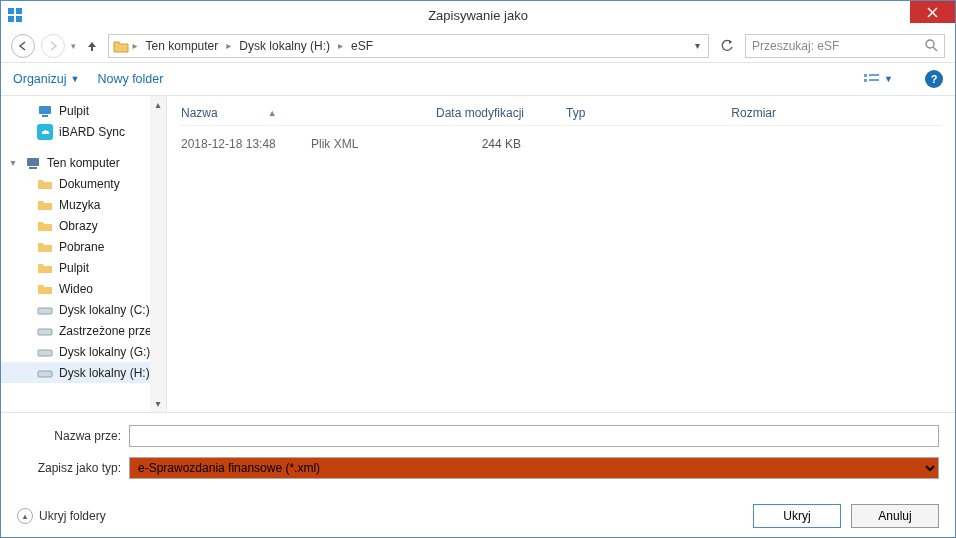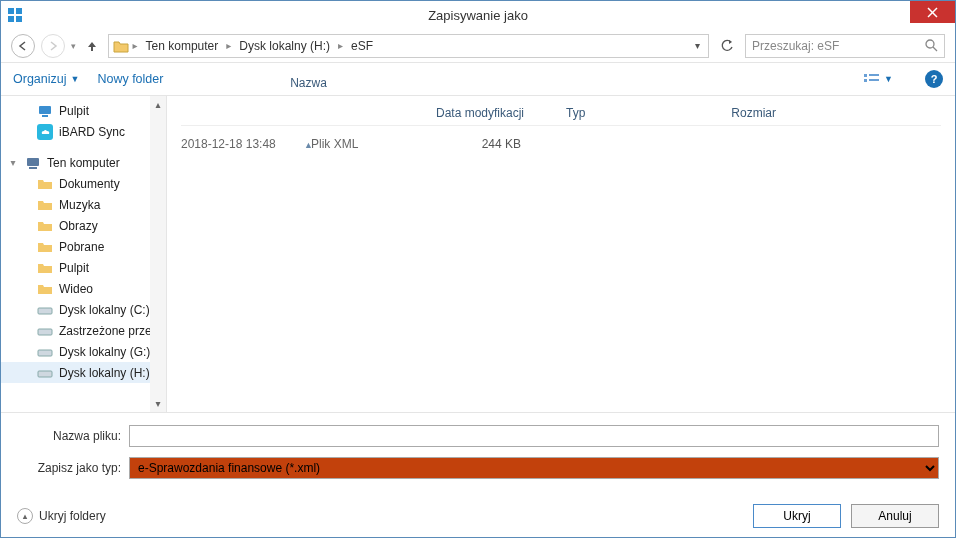--- a/index.html
+++ b/index.html
@@ -42,21 +42,21 @@
 .tree-item{ display:flex; align-items:center; gap:6px; height:21px; font-size:12px; color:#222; padding-left:20px; cursor:pointer; white-space:nowrap; overflow:hidden;}
 .tree-item.level2{ padding-left:36px;}
 .tree-item.selected{ background:#e5f0fa;}
 .tree-item .toggle{ width:12px; color:#888; font-size:10px; display:inline-flex; justify-content:center;}
 .tree-group-spacer{ height:10px;}
 .ticon{ width:16px; height:16px; display:inline-block; flex-shrink:0;}
 
 
 .listpane{ flex:1; display:flex; flex-direction:column; padding:0 14px 0 14px;}
 .list-header{ display:flex; height:26px; align-items:center; font-size:12px; color:#3a5a7a; border-bottom:1px solid #eee; margin-top:4px;}
-.col-name{ width:255px; display:flex; align-items:center; gap:50px;flex-direction:column;}
+.col-name{ width:255px; display:flex; align-items:center; gap:50px;}
 .col-name .sort{ font-size:9px; color:#6a8aaa;}
 .col-date{ width:130px;}
 .col-type{ width:110px;}
 .col-size{ width:120px; text-align:right; padding-right:20px;}
 .list-row{ display:flex; height:24px; align-items:center; font-size:12px; color:#333; margin-top:6px;}
 .list-row .col-name{ display:flex; align-items:center; gap:6px;}
 .list-row .col-size{ color:#555;}
 .file-icon{ width:16px; height:16px; display:inline-block;}
 
 
@@ -300,21 +300,21 @@
     <div class="list-row">
       <div class="col-date" style="color:#666">2018-12-18 13:48</div>
       <div class="col-type" style="color:#666">Plik XML</div>
       <div class="col-size">244 KB</div>
     </div>
   </div>
 </div>
 
 <div class="formarea">
   <div class="form-row">
-    <div class="form-label">Nazwa pliku:</div>
+    <div class="form-label">Nazwa prze:</div>
     <input class="form-input" value="" style="">
   </div>
   <div class="form-row">
     <div class="form-label">Zapisz jako typ:</div>
     <select class="form-select">
       <option>e-Sprawozdania finansowe (*.xml)</option>
     </select>
   </div>
 </div>
 

